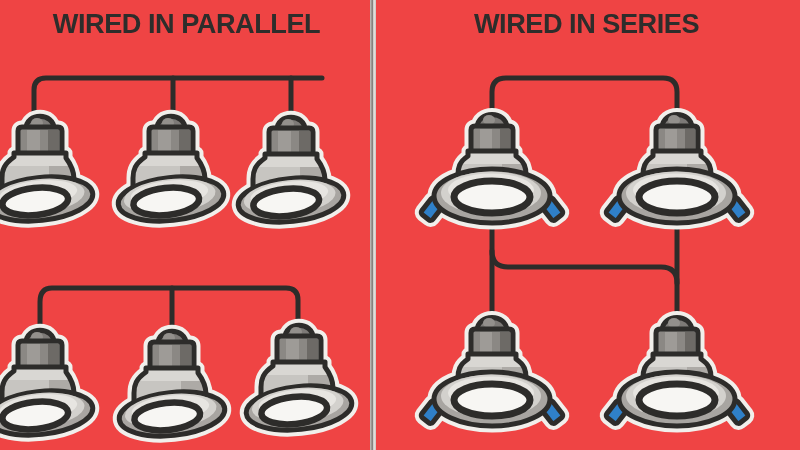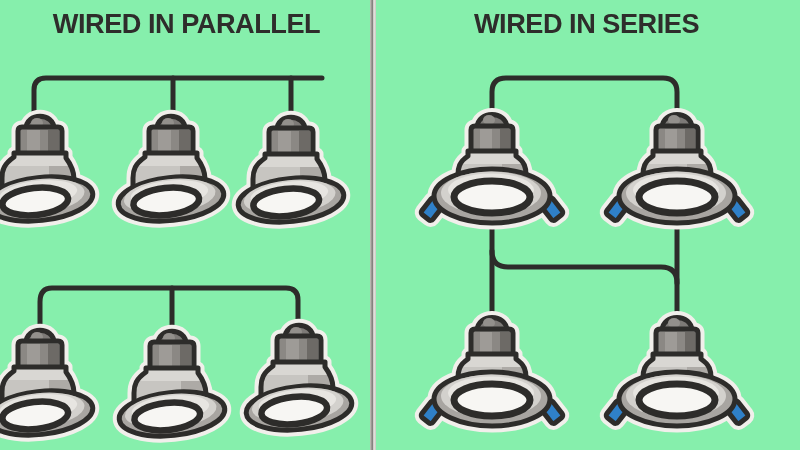--- a/index.html
+++ b/index.html
@@ -1,18 +1,18 @@
 <!DOCTYPE html>
 <html><head>
 <meta charset="utf-8">
 <style>
   html,body{margin:0;padding:0;}
   .stage{
     position:relative; width:800px; height:450px; overflow:hidden;
-    background:#86efac;
+    background:#ef4444;
     font-family:"Liberation Sans", sans-serif;
   }
   .panel-title{
     position:absolute; top:9px; margin:0;
     font-weight:bold; font-size:28px; letter-spacing:-0.5px;
     text-align:center; color:#2e2d2b; line-height:1.1;
     transform:scaleX(0.97);
   }
   .panel-title.left{ left:0; width:373px; }
   .panel-title.right{ left:373px; width:427px; }

